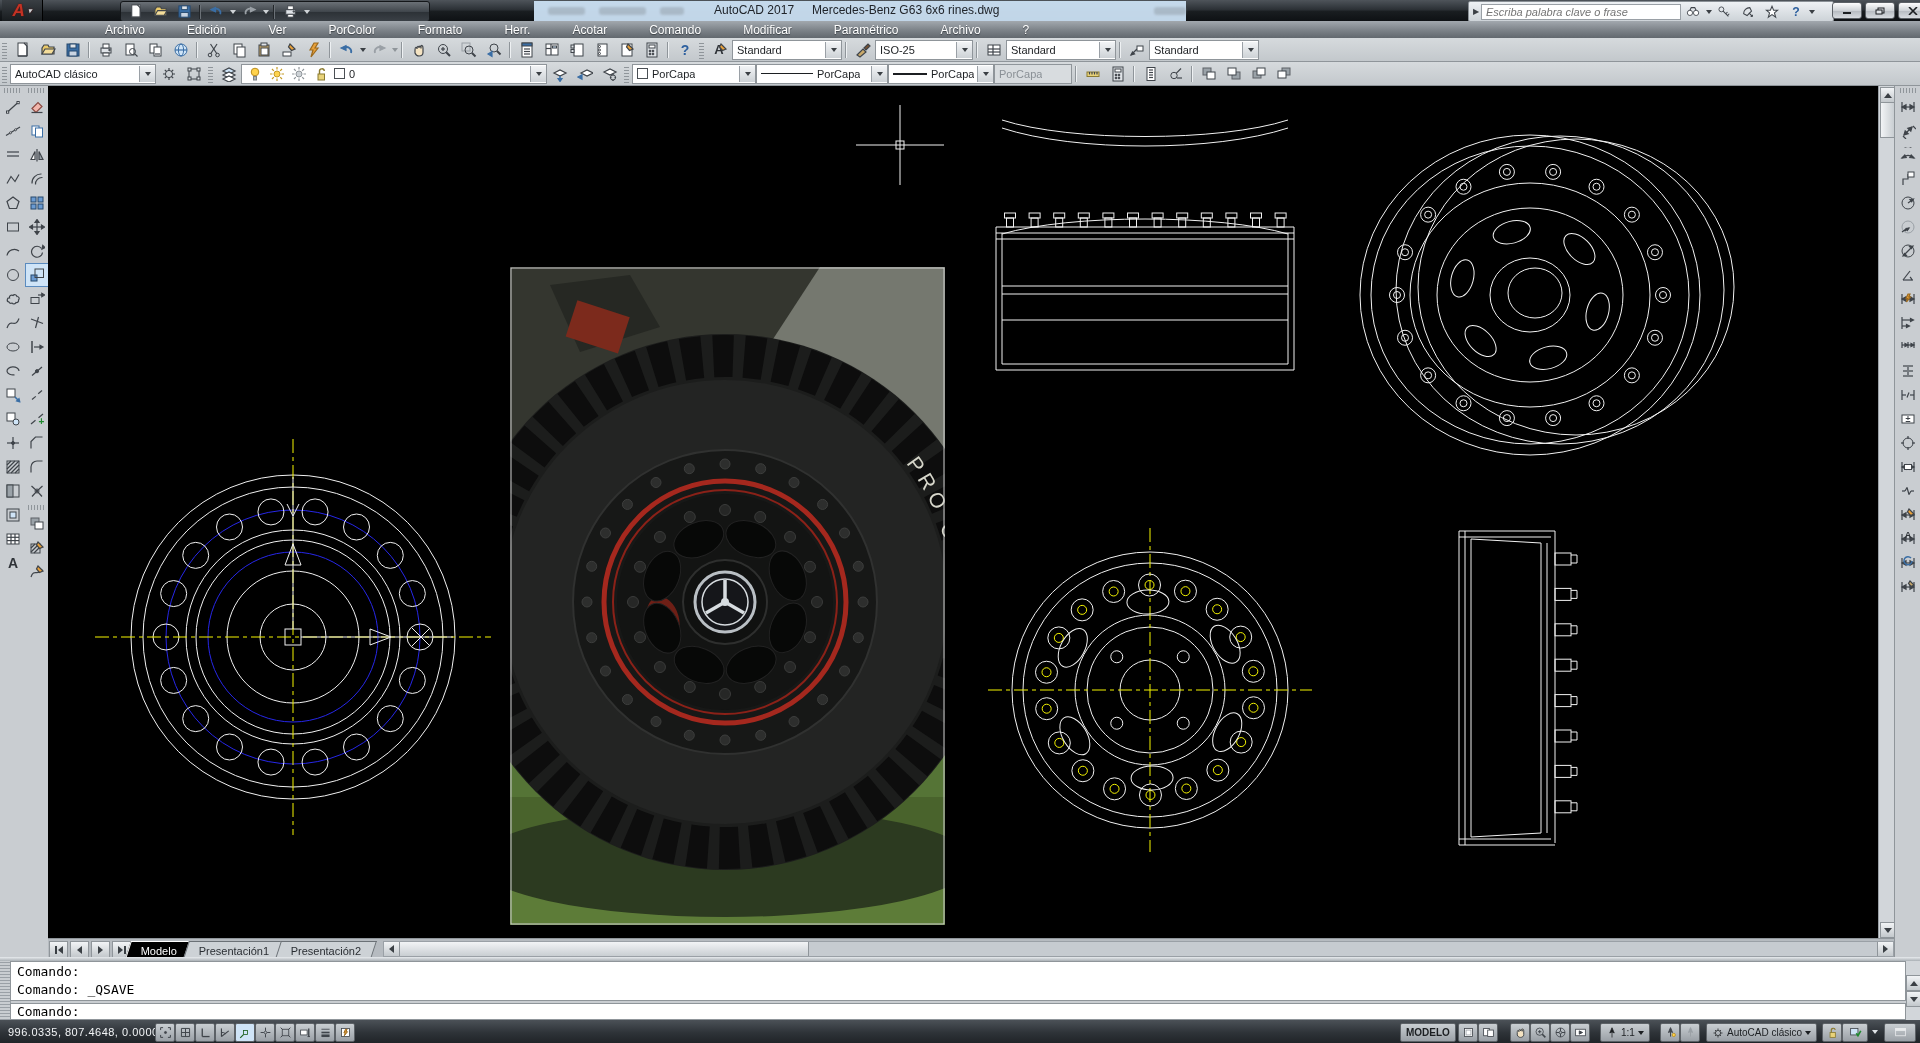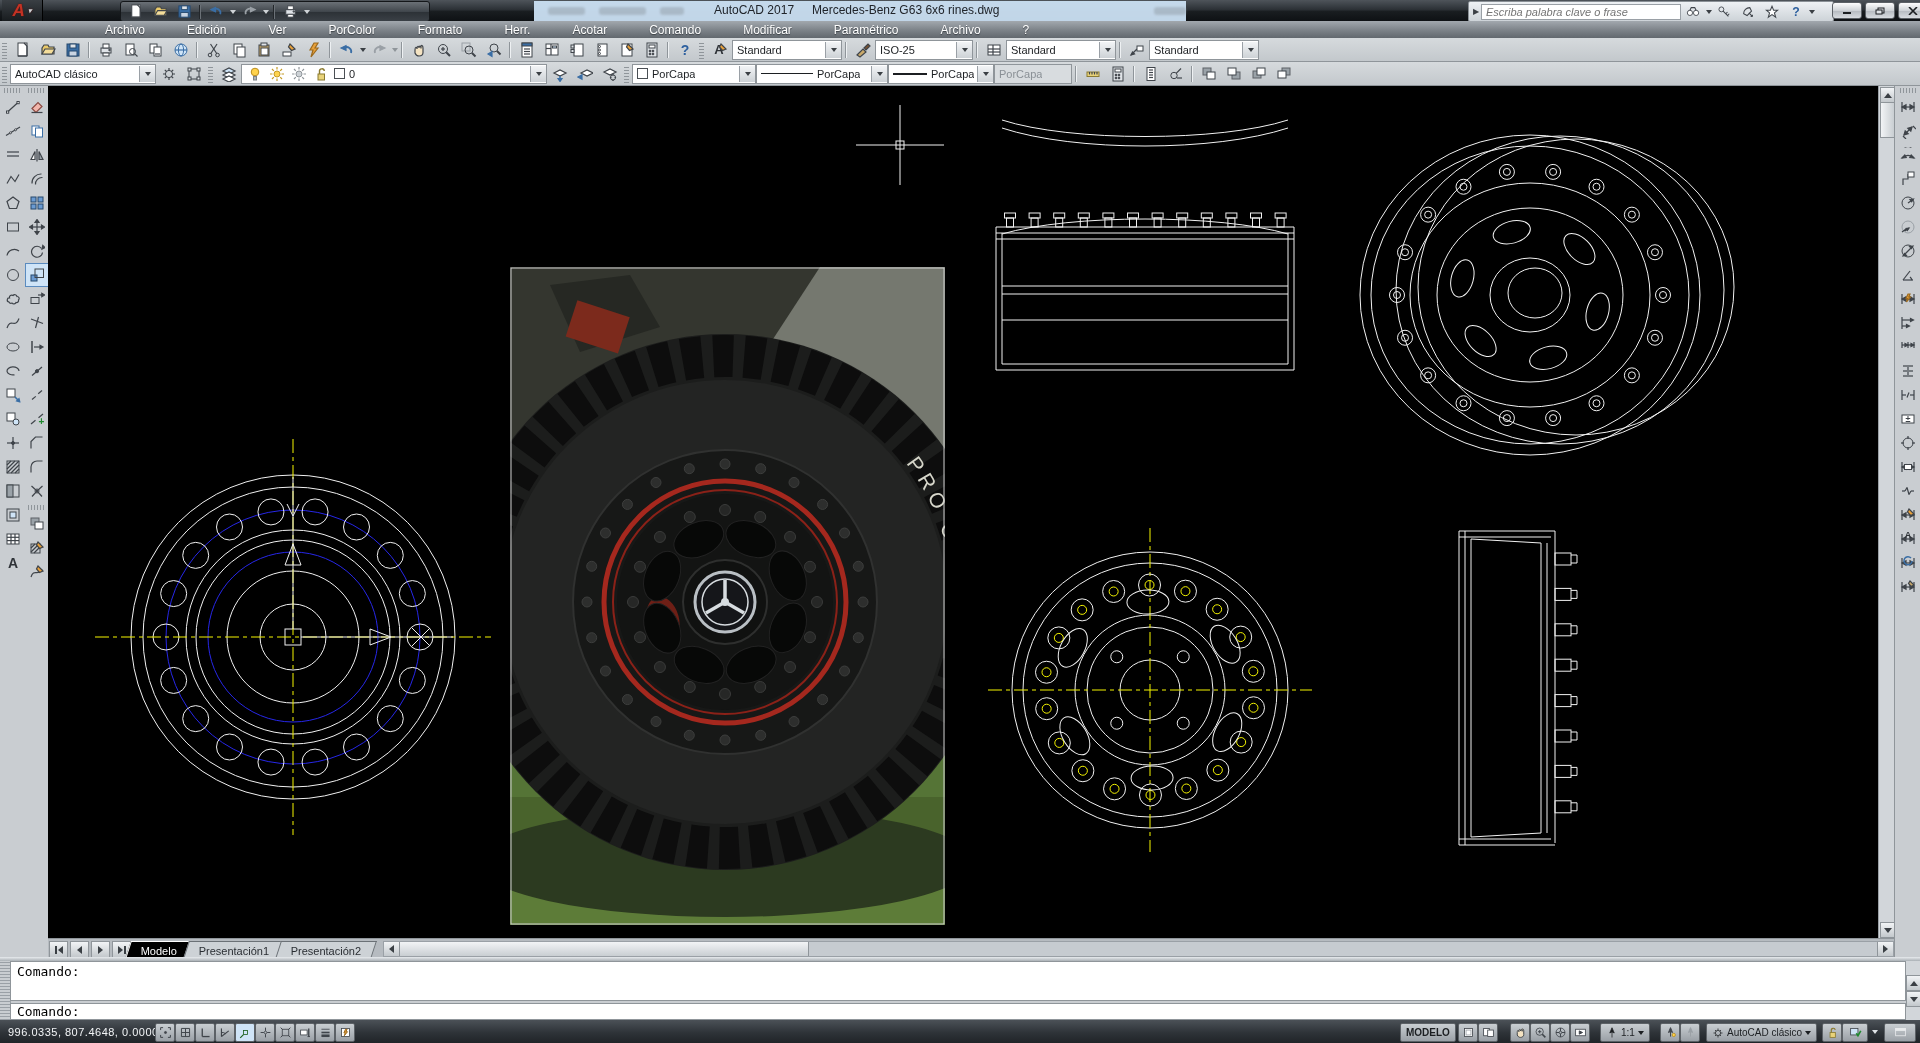--- a/index.html
+++ b/index.html
@@ -1501,20 +1501,21 @@
           <i class="tri r"></i>
         </span>
     </div>
   </div>
 
   <div id="cmdsplit" class="abs"></div>
   <div id="cmdwin" class="abs"></div>
   <div id="cmdgrip" class="abs"></div>
   <div id="cmdhist" class="abs">
     <div>Comando:</div>
+    <div>Comando: _QSAVE</div>
   </div>
   <div id="cmdline" class="abs">
     <span>Comando:</span>
   </div>
   <div id="cmdscroll" class="abs">
     <span class="sbtn" style="top:14px">
         <i class="tri u"></i>
       </span>
     <span class="sbtn" style="top:30px">
         <i class="tri d"></i>

